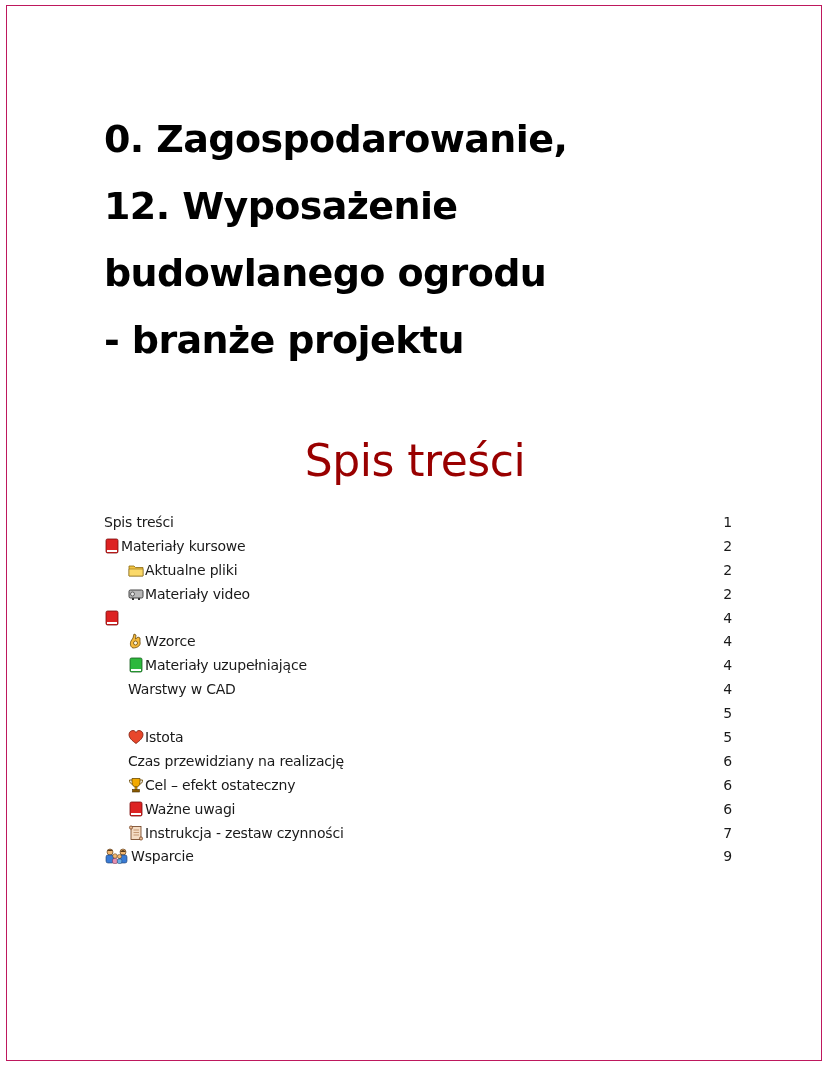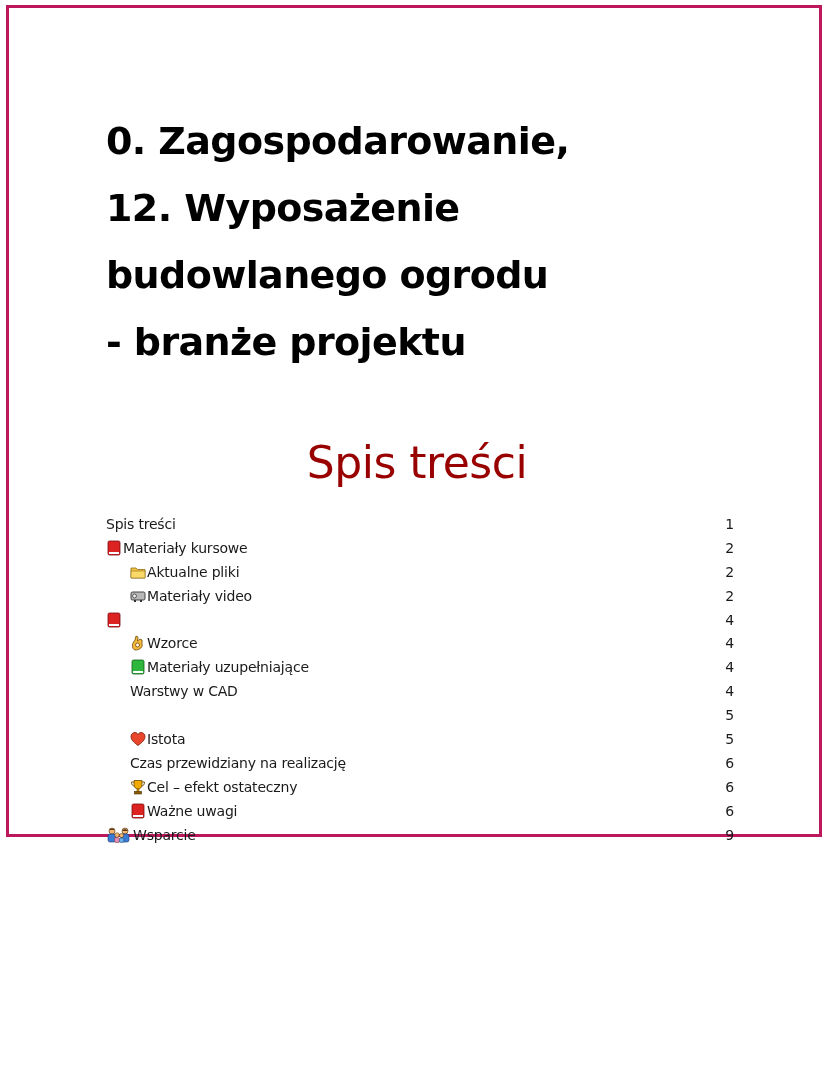--- a/index.html
+++ b/index.html
@@ -9,22 +9,22 @@
       height: 1068px;
       background: #ffffff;
       font-family: "DejaVu Sans", "Liberation Sans", sans-serif;
       overflow: hidden;
     }
     .page {
       position: absolute;
       left: 6px;
       top: 5px;
       width: 816px;
-      height: 832px;
-      border: 3px solid #be185d;
+      height: 1056px;
+      border: 1px solid #be185d;
       background: #ffffff;
       box-sizing: border-box;
     }
     .doc-title {
       position: absolute;
       left: 97px;
       top: 100px;
       margin: 0;
       font-family: "DejaVu Sans", "Liberation Sans", sans-serif;
       font-weight: bold;
@@ -212,20 +212,33 @@
       <span class="ico">
         <svg viewBox="0 0 16 16">
             <rect x="2" y="1" width="12" height="14" rx="1.5" fill="#d22"></rect>
             <rect x="3" y="12" width="10" height="2" fill="#fff"></rect>
             <rect x="2" y="1" width="12" height="14" rx="1.5" fill="none" stroke="#7a0a0a" stroke-width="0.8"></rect>
           </svg>
       </span><span class="label">Ważne uwagi</span>
       <span class="page-num">6</span>
     </li>
 
+    <li class="toc-item lvl-2">
+      <span class="ico">
+        <svg viewBox="0 0 16 16">
+            <rect x="3" y="1.5" width="10" height="13" fill="#f5dcc4" stroke="#6b3a1a" stroke-width="0.8"></rect>
+            <rect x="1.5" y="1" width="3" height="3" rx="1.2" fill="#e8b890" stroke="#6b3a1a" stroke-width="0.7"></rect>
+            <rect x="11.5" y="12" width="3" height="3" rx="1.2" fill="#e8b890" stroke="#6b3a1a" stroke-width="0.7"></rect>
+            <line x1="5.5" y1="5" x2="11" y2="5" stroke="#b07a50" stroke-width="0.7"></line>
+            <line x1="5.5" y1="7.5" x2="11" y2="7.5" stroke="#b07a50" stroke-width="0.7"></line>
+            <line x1="5.5" y1="10" x2="11" y2="10" stroke="#b07a50" stroke-width="0.7"></line>
+          </svg>
+      </span><span class="label">Instrukcja - zestaw czynności</span>
+      <span class="page-num">7</span>
+    </li>
 
 
     <li class="toc-item lvl-1">
       <span class="ico ico-wide">
         <svg viewBox="0 0 26 16">
             <circle cx="6" cy="4" r="3" fill="#f2b872" stroke="#4a2a0a" stroke-width="0.6"></circle>
             <path d="M3 3 Q6 0 9 3" fill="#5a3a1a"></path>
             <rect x="2" y="7" width="8" height="8" rx="2" fill="#3a7bd5" stroke="#1a3a6a" stroke-width="0.6"></rect>
             <circle cx="19" cy="4" r="3" fill="#f2b872" stroke="#4a2a0a" stroke-width="0.6"></circle>
             <path d="M16 4 Q19 0 22 4" fill="#5a3a1a"></path>

